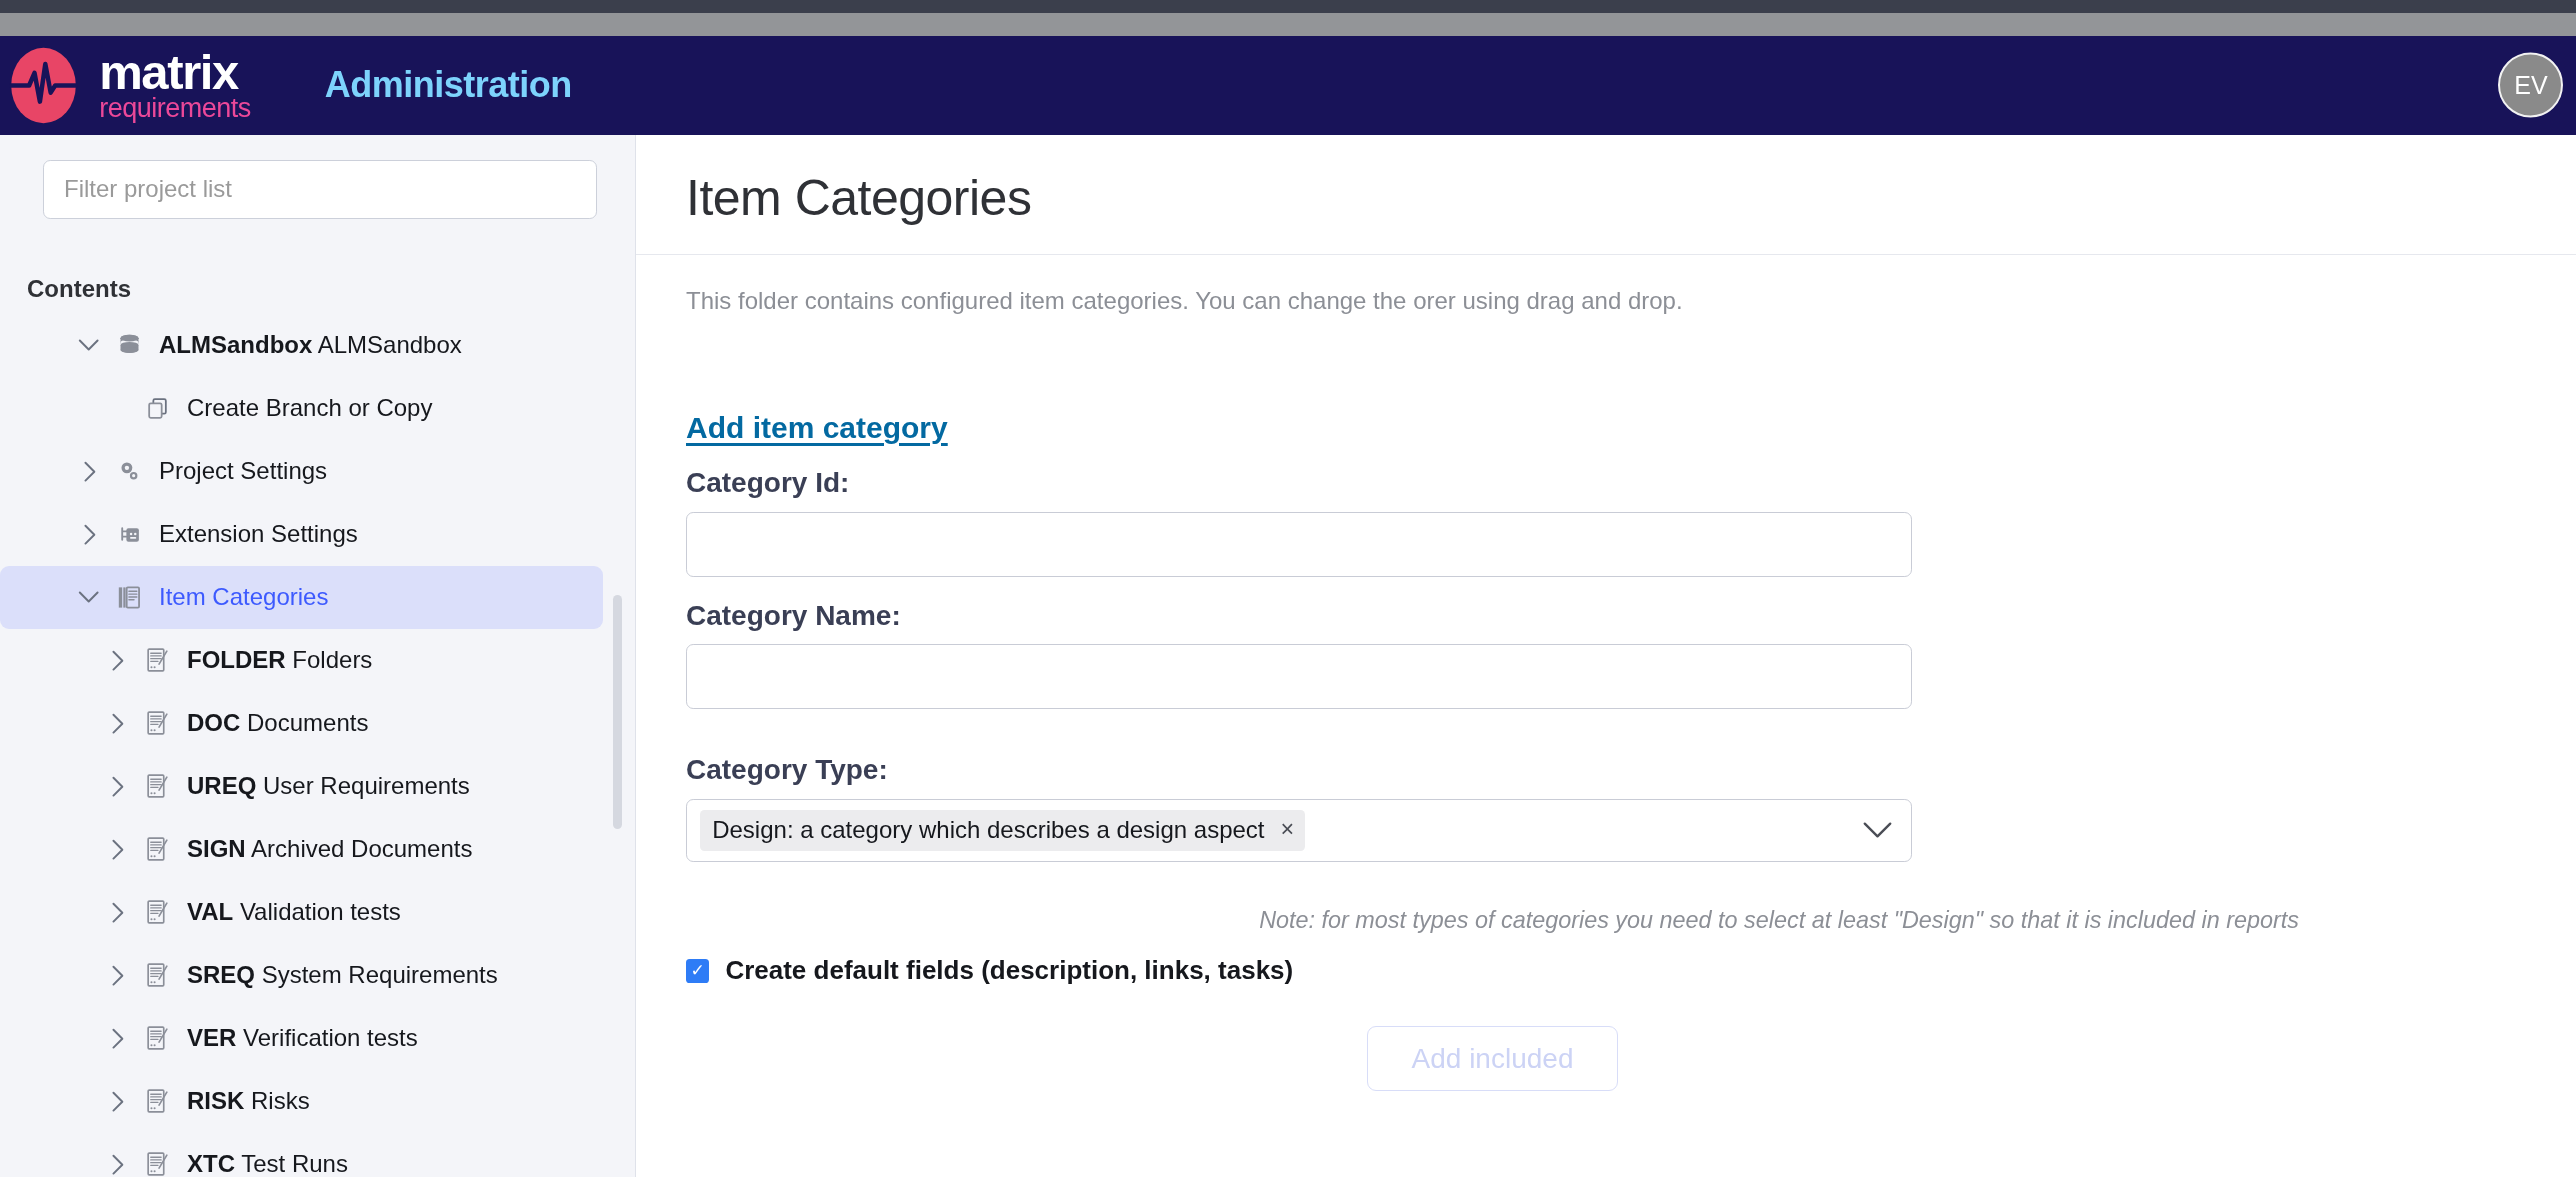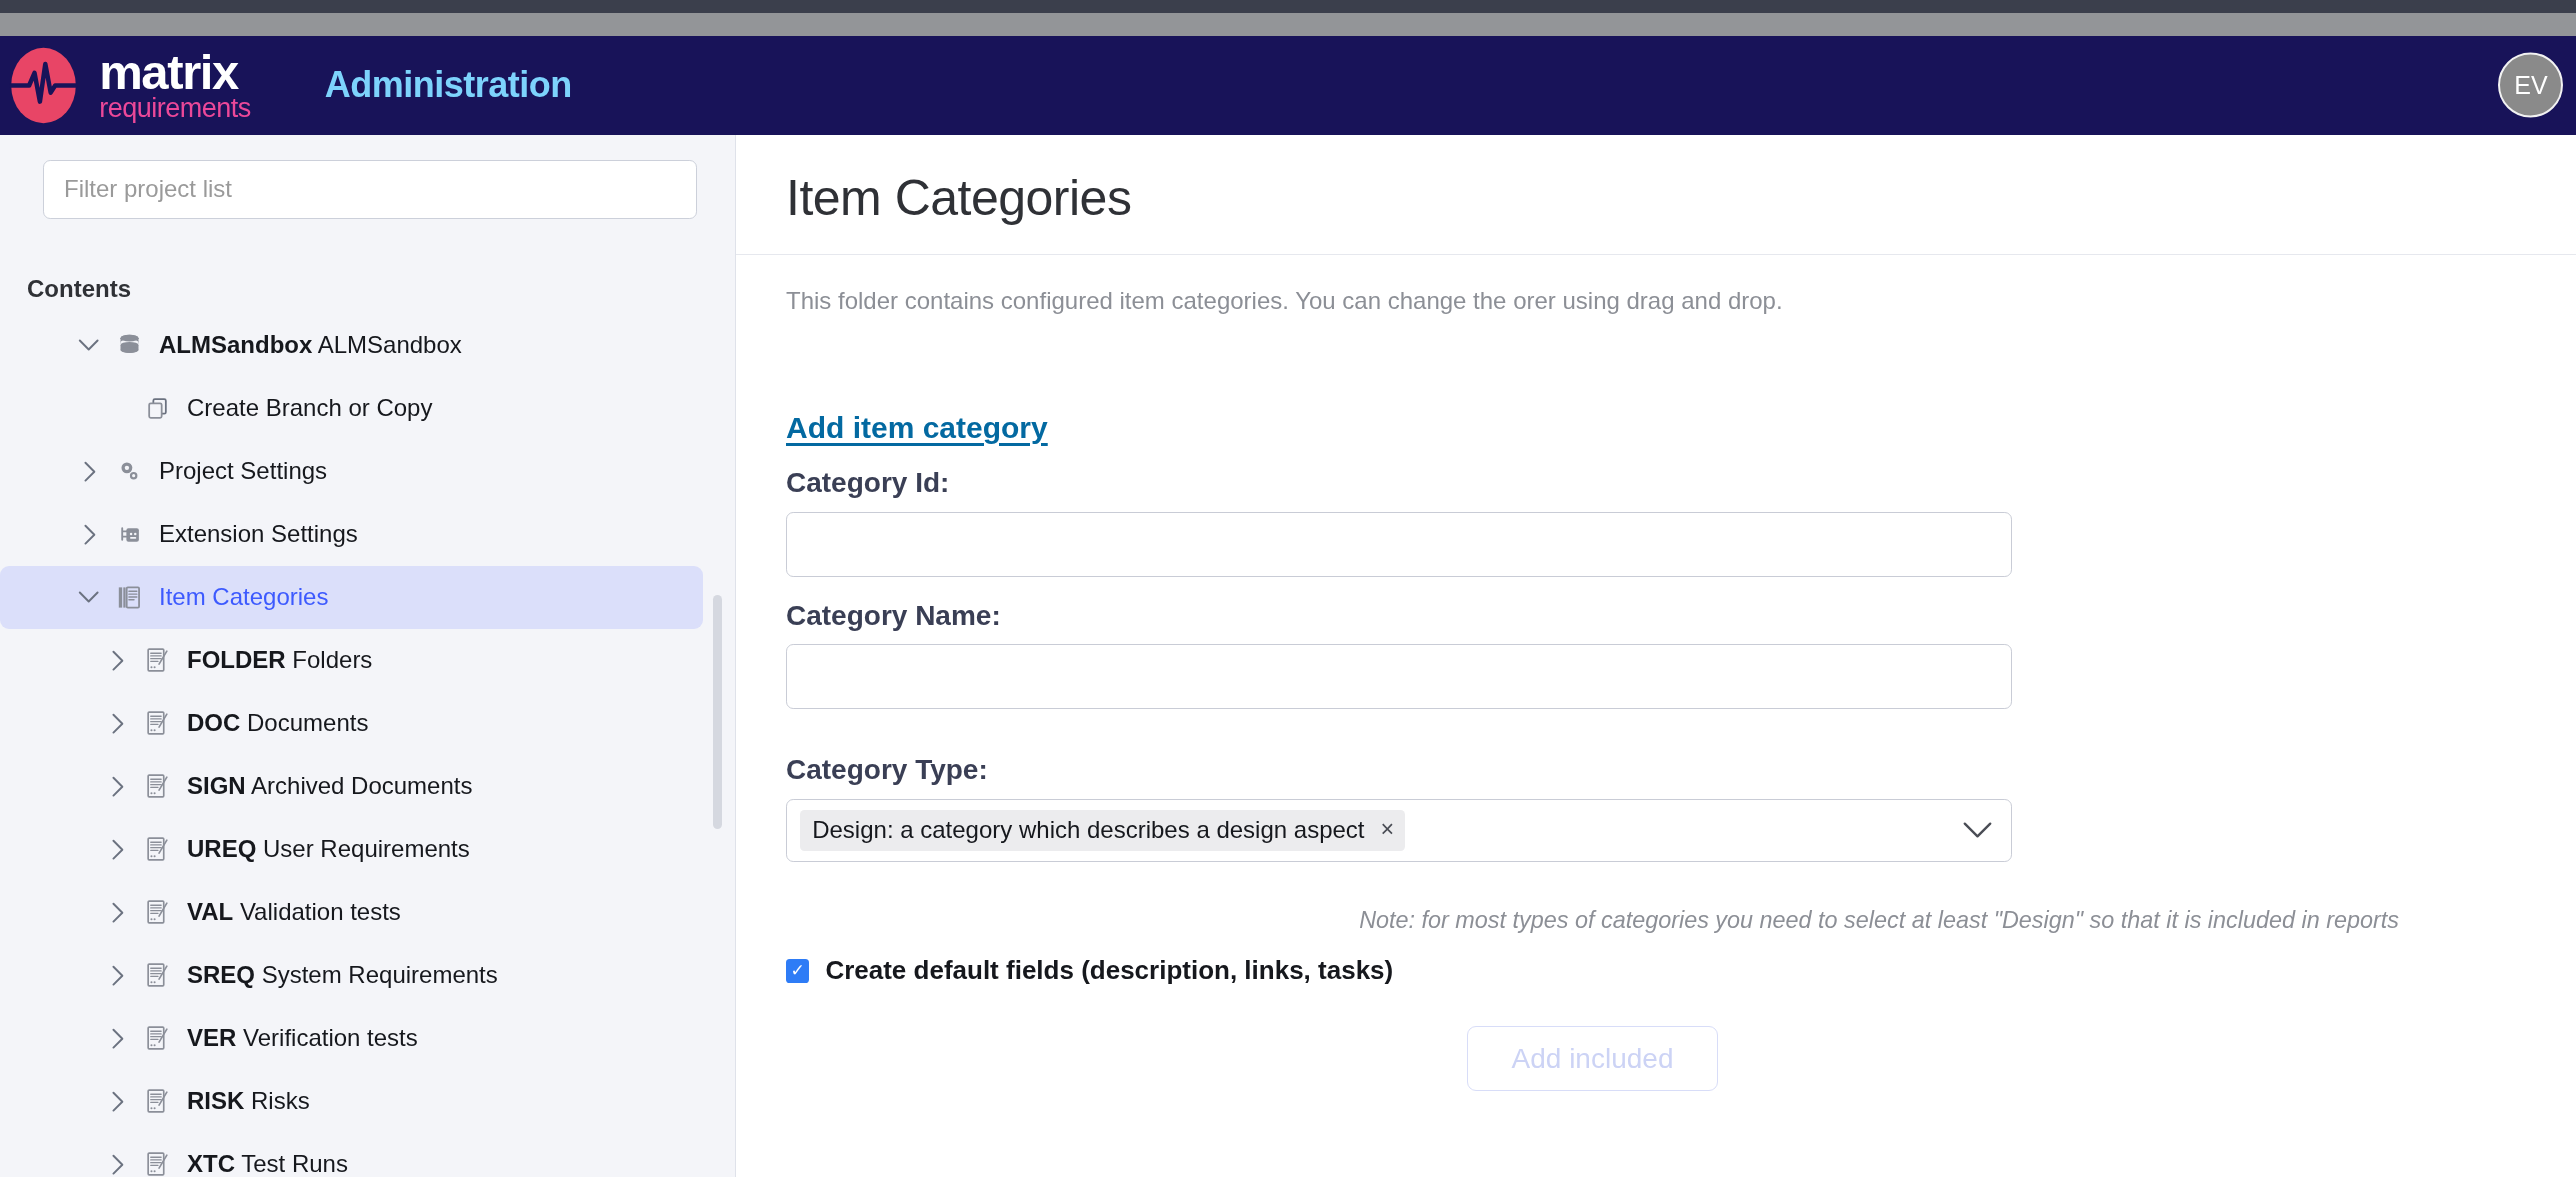--- a/index.html
+++ b/index.html
@@ -63,21 +63,21 @@
     font-size: 25px;
     font-weight: 400;
     display: flex; align-items: center; justify-content: center;
   }
 
   
   .body-split { display: flex; height: calc(1177px - 12.6px - 23.4px - 99px); }
 
   
   .sidebar {
-    width: 736px;
+    width: 636px;
     background: #f4f5f9;
     border-right: 0.9px solid #dfe2ea;
     position: relative;
     overflow: hidden;
   }
   .filter-box {
     margin: 25px 38px 0 43px;
     height: 59px;
     background: #ffffff;
     border: 0.9px solid #ccd0da;
@@ -435,40 +435,40 @@
             <svg width="25" height="27" viewBox="0 0 24 26">
               <rect x="3" y="2" width="15" height="21" rx="1" fill="none" stroke="#8b8f99" stroke-width="1.6"></rect>
               <g stroke="#8b8f99" stroke-width="1.3" stroke-linecap="round">
                 <path d="M5.5 6h10M5.5 8.6h10M5.5 11.2h10M5.5 13.8h7"></path>
               </g>
               <circle cx="6.2" cy="19.5" r="1" fill="#8b8f99"></circle>
               <circle cx="9.2" cy="19.5" r="1" fill="#8b8f99"></circle>
               <path d="M21 4 L13.5 16.5" stroke="#8b8f99" stroke-width="1.6" stroke-linecap="round"></path>
             </svg>
           </span>
+          <span class="tree-label"><span class="pfx">UREQ</span><span> User Requirements</span></span>
+        </div>
+        <div class="tree-row lvl2">
+          <span class="twisty">
+            <svg width="16" height="23.4" viewBox="0 0 18 26">
+              <path d="M5 3 L15 13 L5 23" fill="none" stroke="#6b7280" stroke-width="2.2" stroke-linecap="round" stroke-linejoin="round"></path>
+            </svg>
+          </span>
+          <span class="tree-icon">
+            <svg width="25" height="27" viewBox="0 0 24 26">
+              <rect x="3" y="2" width="15" height="21" rx="1" fill="none" stroke="#8b8f99" stroke-width="1.6"></rect>
+              <g stroke="#8b8f99" stroke-width="1.3" stroke-linecap="round">
+                <path d="M5.5 6h10M5.5 8.6h10M5.5 11.2h10M5.5 13.8h7"></path>
+              </g>
+              <circle cx="6.2" cy="19.5" r="1" fill="#8b8f99"></circle>
+              <circle cx="9.2" cy="19.5" r="1" fill="#8b8f99"></circle>
+              <path d="M21 4 L13.5 16.5" stroke="#8b8f99" stroke-width="1.6" stroke-linecap="round"></path>
+            </svg>
+          </span>
           <span class="tree-label"><span class="pfx">SIGN</span><span> Archived Documents</span></span>
-        </div>
-        <div class="tree-row lvl2">
-          <span class="twisty">
-            <svg width="16" height="23.4" viewBox="0 0 18 26">
-              <path d="M5 3 L15 13 L5 23" fill="none" stroke="#6b7280" stroke-width="2.2" stroke-linecap="round" stroke-linejoin="round"></path>
-            </svg>
-          </span>
-          <span class="tree-icon">
-            <svg width="25" height="27" viewBox="0 0 24 26">
-              <rect x="3" y="2" width="15" height="21" rx="1" fill="none" stroke="#8b8f99" stroke-width="1.6"></rect>
-              <g stroke="#8b8f99" stroke-width="1.3" stroke-linecap="round">
-                <path d="M5.5 6h10M5.5 8.6h10M5.5 11.2h10M5.5 13.8h7"></path>
-              </g>
-              <circle cx="6.2" cy="19.5" r="1" fill="#8b8f99"></circle>
-              <circle cx="9.2" cy="19.5" r="1" fill="#8b8f99"></circle>
-              <path d="M21 4 L13.5 16.5" stroke="#8b8f99" stroke-width="1.6" stroke-linecap="round"></path>
-            </svg>
-          </span>
-          <span class="tree-label"><span class="pfx">UREQ</span><span> User Requirements</span></span>
         </div>
         <div class="tree-row lvl2">
           <span class="twisty">
             <svg width="16" height="23.4" viewBox="0 0 18 26">
               <path d="M5 3 L15 13 L5 23" fill="none" stroke="#6b7280" stroke-width="2.2" stroke-linecap="round" stroke-linejoin="round"></path>
             </svg>
           </span>
           <span class="tree-icon">
             <svg width="25" height="27" viewBox="0 0 24 26">
               <rect x="3" y="2" width="15" height="21" rx="1" fill="none" stroke="#8b8f99" stroke-width="1.6"></rect>

